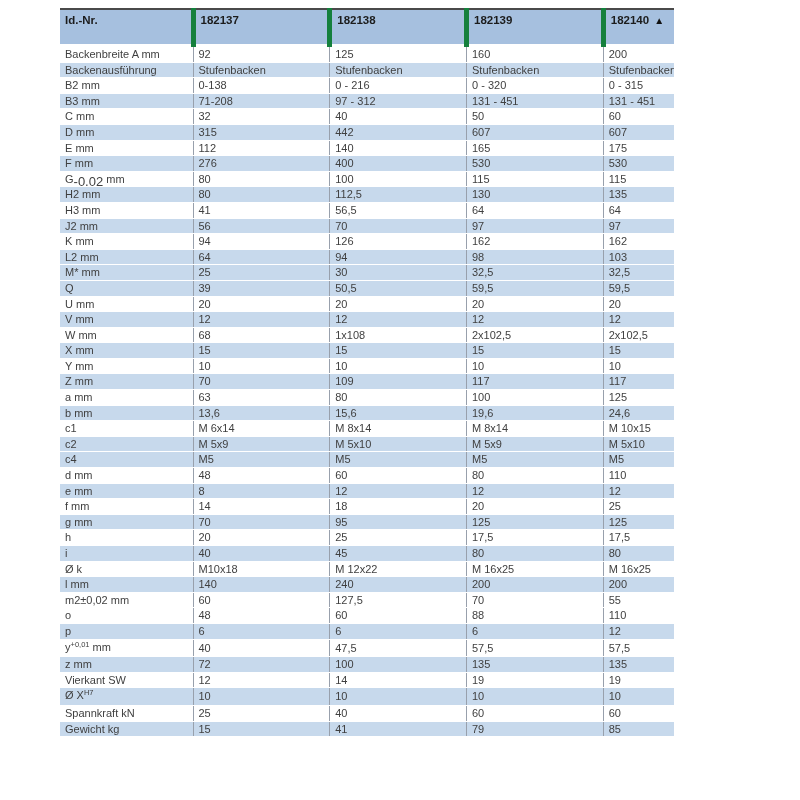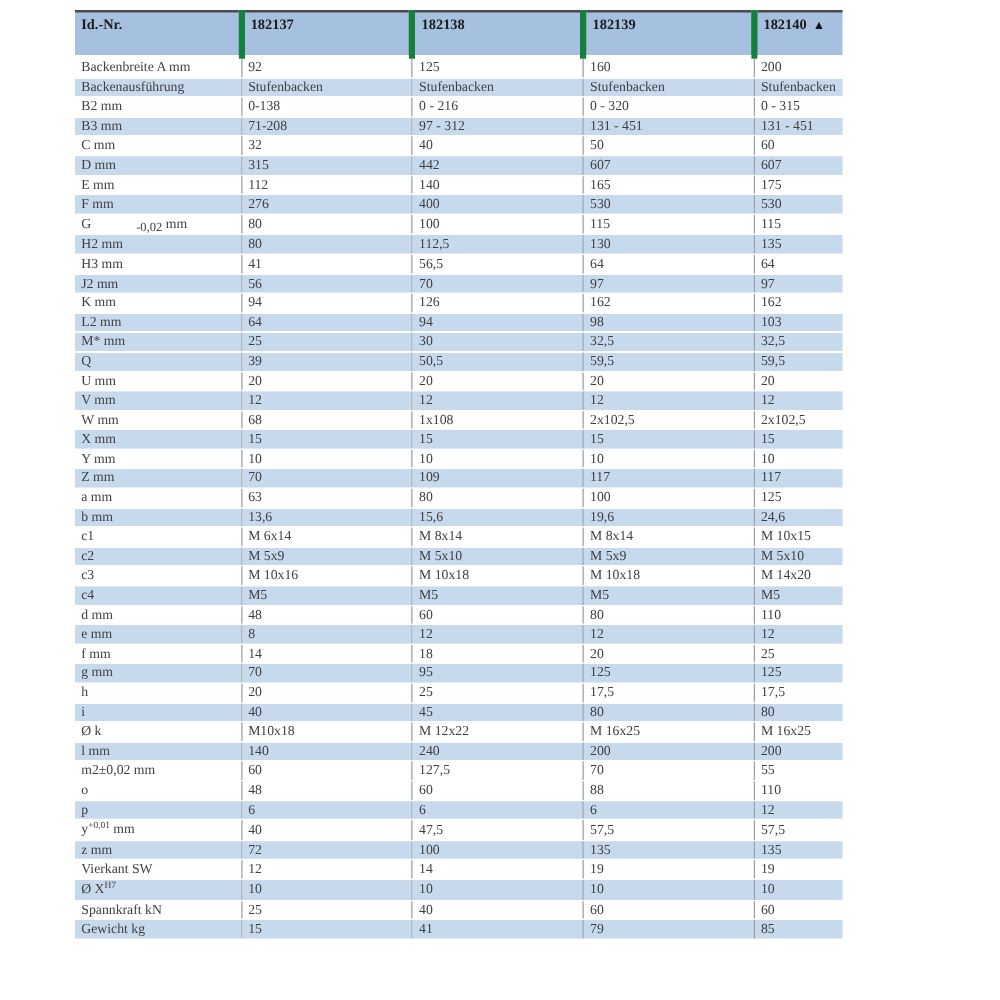--- a/index.html
+++ b/index.html
@@ -10,21 +10,20 @@
     background: #ffffff;
     font-family: "Liberation Sans", "DejaVu Sans", sans-serif;
     -webkit-font-smoothing: antialiased;
   }
   .page {
     position: relative;
     width: 674px;
     height: 800px;
     background: #fff;
     overflow: hidden;
-    font-family: Liberation Serif, serif;
   }
   .spec-table-wrap {
     position: absolute;
     left: 60px;
     top: 8px;
     width: 680px;
   }
   table.spec-table {
     border-collapse: collapse;
     table-layout: fixed;
@@ -54,26 +53,25 @@
     line-height: 14.6px;
     padding: 0 4px 0 5px;
     border-bottom: 1px solid #ffffff;
     white-space: nowrap;
     overflow: hidden;
   }
   tbody td + td { border-left: 1px solid #98a0ac; }
   tbody tr.alt td { background: var(--row-alt-bg, #c7d9ec); }
 
   sub.tol {
-    font-size: 10px;
+    font-size: 13px;
     vertical-align: baseline;
     position: relative;
     top: 3px;
     letter-spacing: 0;
-    margin-left: 36px;
   }
   sup.tol {
     font-size: 7.5px;
     vertical-align: baseline;
     position: relative;
     top: -4px;
   }
   .marker {
     color: #111111;
     font-size: 10px;
@@ -278,27 +276,20 @@
             <td>M 8x14</td>
             <td>M 10x15</td>
           </tr>
           <tr class="alt">
             <td>c2</td>
             <td>M 5x9</td>
             <td>M 5x10</td>
             <td>M 5x9</td>
             <td>M 5x10</td>
           </tr>
-          <tr>
-            <td>c3</td>
-            <td>M 10x16</td>
-            <td>M 10x18</td>
-            <td>M 10x18</td>
-            <td>M 14x20</td>
-          </tr>
           <tr class="alt">
             <td>c4</td>
             <td>M5</td>
             <td>M5</td>
             <td>M5</td>
             <td>M5</td>
           </tr>
           <tr>
             <td>d mm</td>
             <td>48</td>

